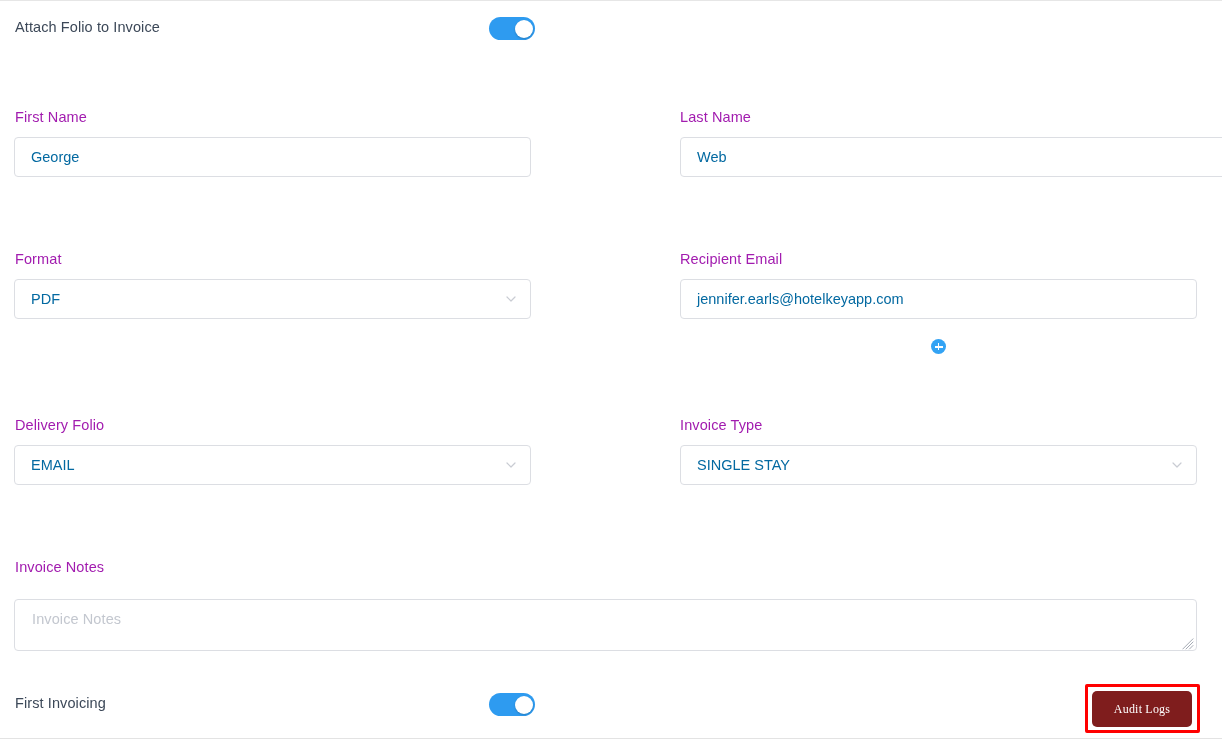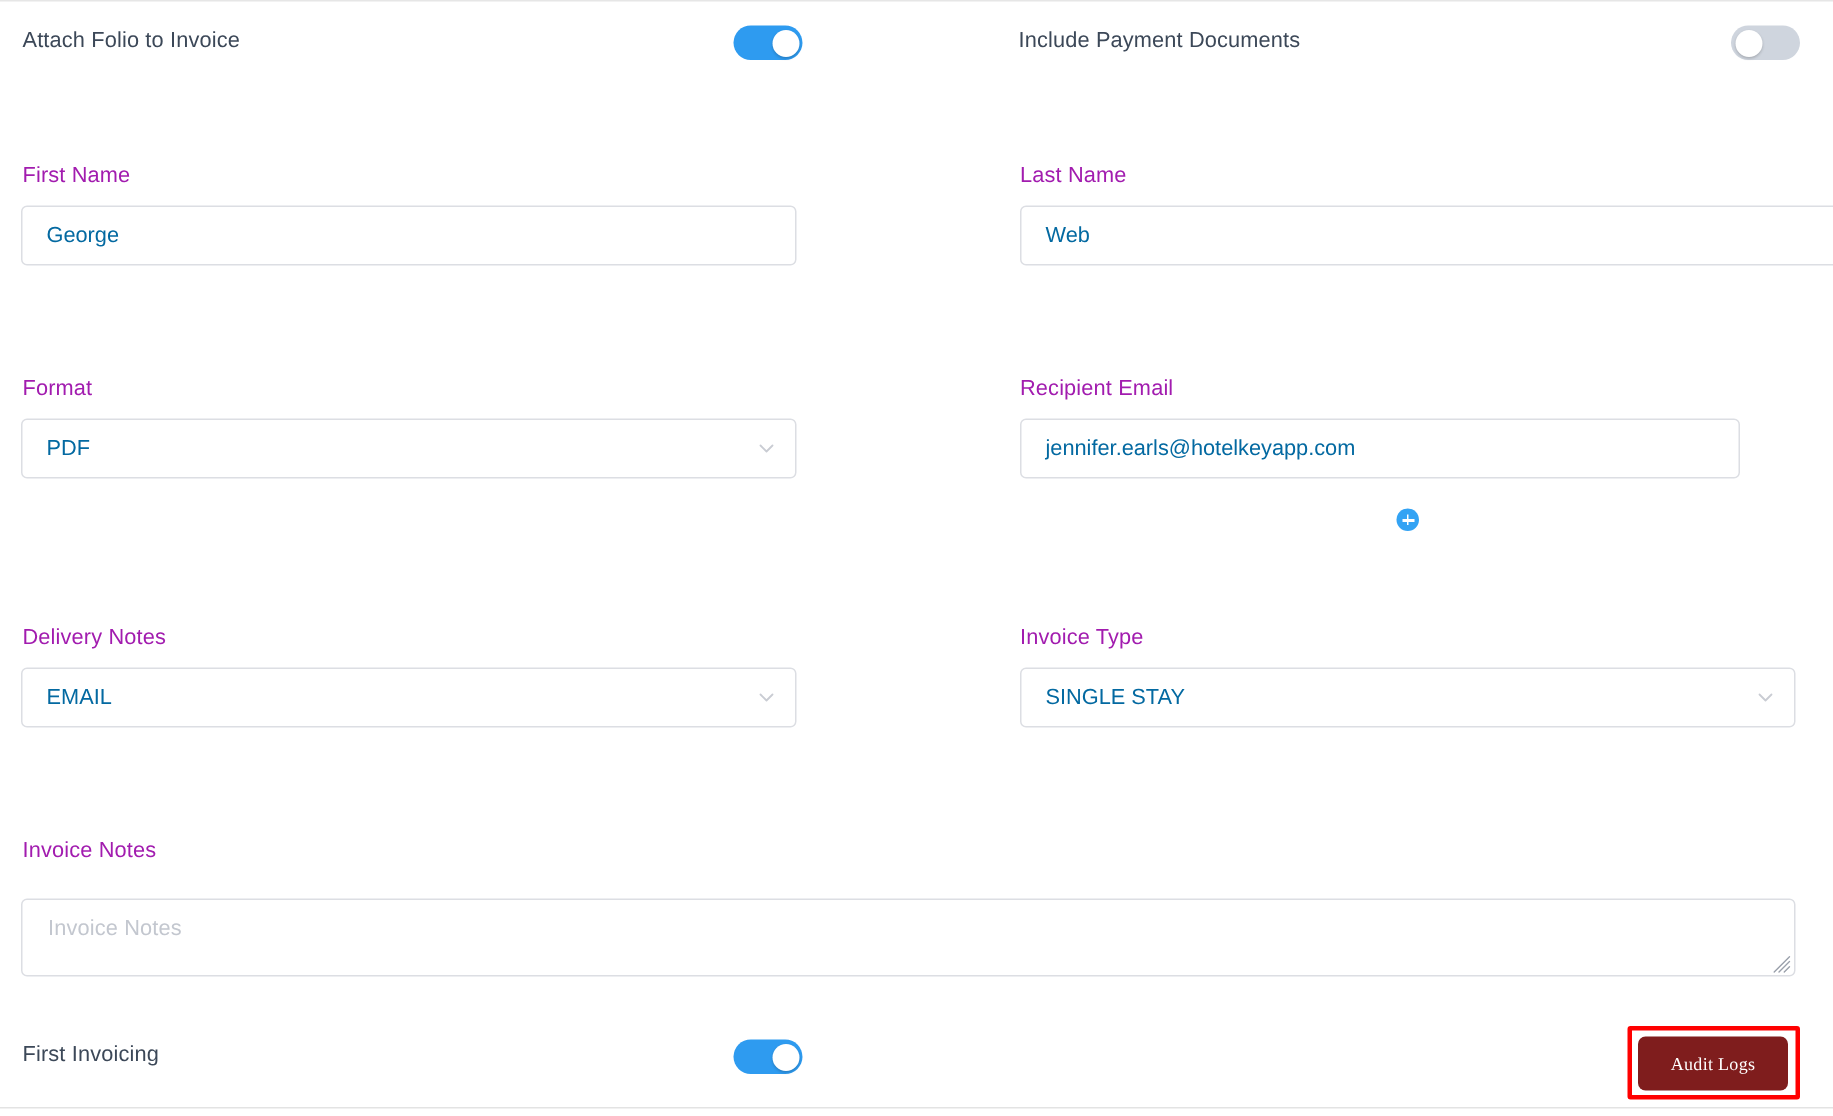--- a/index.html
+++ b/index.html
@@ -171,26 +171,20 @@
 
 <div class="panel">
 
   <div class="toggle-row" style="left:15px; top:16px; width:520px;">
     <span class="row-label">Attach Folio to Invoice</span>
     <div class="switch on" style="left:474px; top:0;">
       <span class="knob"></span>
     </div>
   </div>
 
-  <div class="toggle-row" style="left:679px; top:16px; width:520px;">
-    <span class="row-label">Include Payment Documents</span>
-    <div class="switch" style="left:475px; top:0;">
-      <span class="knob"></span>
-    </div>
-  </div>
 
   <div class="field" style="left:14px; top:108px; width:517px;">
     <span class="lbl">First Name</span>
     <div class="ctrl" style="left:0; width:517px;">George</div>
   </div>
 
   <div class="field" style="left:679px; top:108px; width:518px;">
     <span class="lbl">Last Name</span>
     <div class="ctrl" style="left:1px; width:565px;">Web</div>
   </div>
@@ -202,30 +196,30 @@
       <span class="chev">
         <svg width="10" height="6" viewBox="0 0 10 6">
           <path d="M1 1 L5 5 L9 1" fill="none" stroke="#c9ccd3" stroke-width="1.2" stroke-linecap="round" stroke-linejoin="round"></path>
         </svg>
       </span>
     </div>
   </div>
 
   <div class="field" style="left:679px; top:250px; width:518px;">
     <span class="lbl">Recipient Email</span>
-    <div class="ctrl" style="left:1px; width:480px;">jennifer.earls@hotelkeyapp.com</div>
+    <div class="ctrl" style="left:1px; width:517px;">jennifer.earls@hotelkeyapp.com</div>
   </div>
 
   <div class="add-btn" style="left:931px; top:338px;">
     <span class="h"></span>
     <span class="v"></span>
   </div>
 
   <div class="field" style="left:14px; top:416px; width:517px;">
-    <span class="lbl">Delivery Notes</span>
+    <span class="lbl">Delivery Folio</span>
     <div class="ctrl select" style="left:0; width:517px;">
       <span>EMAIL</span>
       <span class="chev">
         <svg width="10" height="6" viewBox="0 0 10 6">
           <path d="M1 1 L5 5 L9 1" fill="none" stroke="#c9ccd3" stroke-width="1.2" stroke-linecap="round" stroke-linejoin="round"></path>
         </svg>
       </span>
     </div>
   </div>
 

